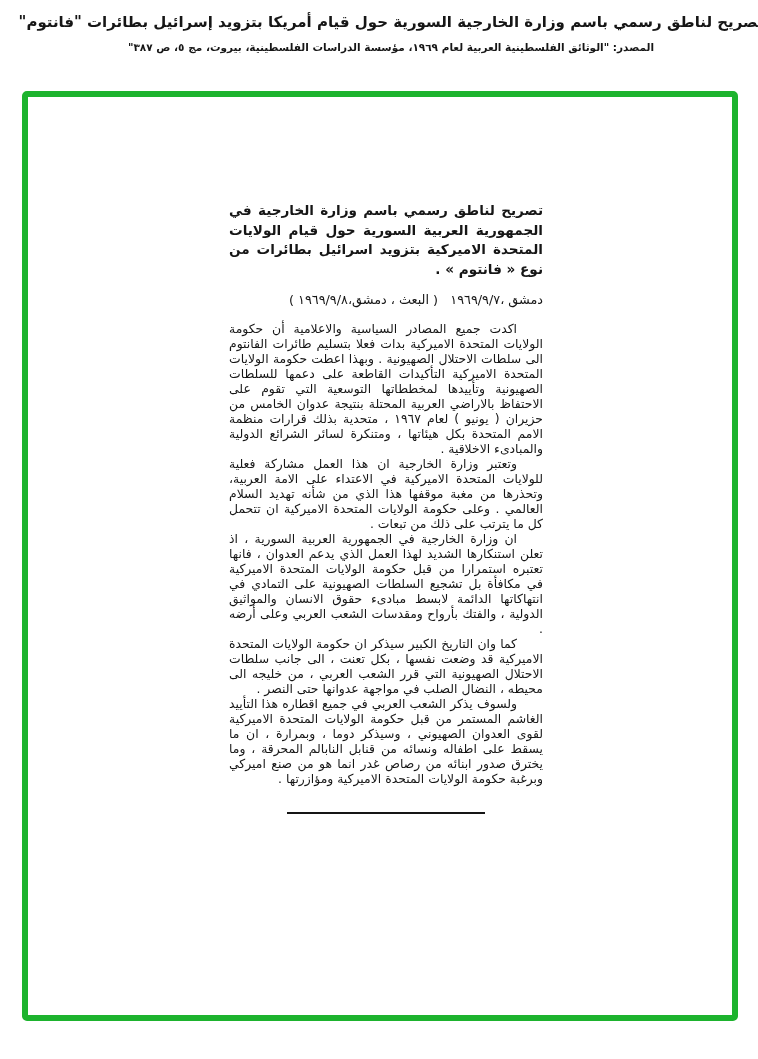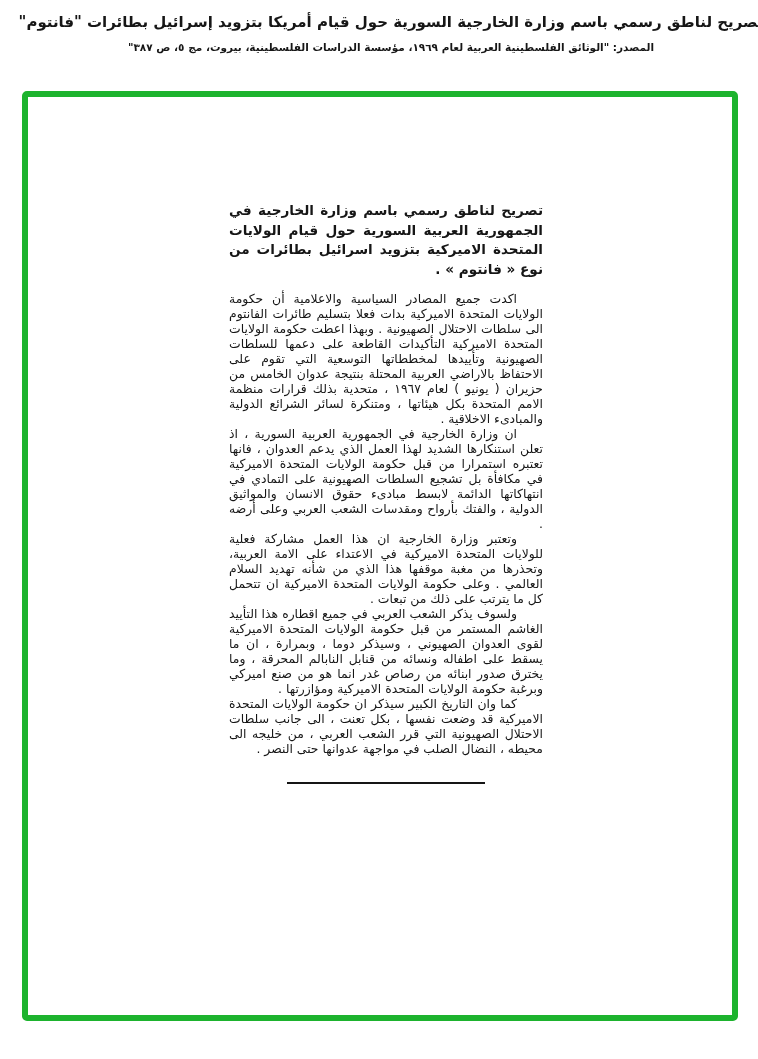--- a/index.html
+++ b/index.html
@@ -82,20 +82,21 @@
 <body>
 
 <div class="doc-header">
   <div class="title" dir="rtl">تصريح لناطق رسمي باسم وزارة الخارجية السورية حول قيام أمريكا بتزويد إسرائيل بطائرات "فانتوم"</div>
   <div class="source" dir="rtl">المصدر: "الوثائق الفلسطينية العربية لعام ١٩٦٩، مؤسسة الدراسات الفلسطينية، بيروت، مج ٥، ص ٣٨٧"</div>
 </div>
 
 <div class="frame" style="border-color: rgb(29, 179, 46);">
   <article class="doc" dir="rtl">
     <h2 class="doc-heading">تصريح لناطق رسمي باسم وزارة الخارجية في الجمهورية العربية السورية حول قيام الولايات المتحدة الاميركية بتزويد اسرائيل بطائرات من نوع « فانتوم » .</h2>
+    <div class="dateline">دمشق ،١٩٦٩/٩/٧   ( البعث ، دمشق،١٩٦٩/٩/٨ )</div>
     <p class="para">اكدت جميع المصادر السياسية والاعلامية أن حكومة الولايات المتحدة الاميركية بدات فعلا بتسليم طائرات الفانتوم الى سلطات الاحتلال الصهيونية . وبهذا اعطت حكومة الولايات المتحدة الاميركية التأكيدات القاطعة على دعمها للسلطات الصهيونية وتأييدها لمخططاتها التوسعية التي تقوم على الاحتفاظ بالاراضي العربية المحتلة بنتيجة عدوان الخامس من حزيران ( يونيو ) لعام ١٩٦٧ ، متحدية بذلك قرارات منظمة الامم المتحدة بكل هيئاتها ، ومتنكرة لسائر الشرائع الدولية والمبادىء الاخلاقية .</p>
+    <p class="para">وتعتبر وزارة الخارجية ان هذا العمل مشاركة فعلية للولايات المتحدة الاميركية في الاعتداء على الامة العربية، وتحذرها من مغبة موقفها هذا الذي من شأنه تهديد السلام العالمي . وعلى حكومة الولايات المتحدة الاميركية ان تتحمل كل ما يترتب على ذلك من تبعات .</p>
     <p class="para">ان وزارة الخارجية في الجمهورية العربية السورية ، اذ تعلن استنكارها الشديد لهذا العمل الذي يدعم العدوان ، فانها تعتبره استمرارا من قبل حكومة الولايات المتحدة الاميركية في مكافأة بل تشجيع السلطات الصهيونية على التمادي في انتهاكاتها الدائمة لابسط مبادىء حقوق الانسان والمواثيق الدولية ، والفتك بأرواح ومقدسات الشعب العربي وعلى أرضه .</p>
-    <p class="para">وتعتبر وزارة الخارجية ان هذا العمل مشاركة فعلية للولايات المتحدة الاميركية في الاعتداء على الامة العربية، وتحذرها من مغبة موقفها هذا الذي من شأنه تهديد السلام العالمي . وعلى حكومة الولايات المتحدة الاميركية ان تتحمل كل ما يترتب على ذلك من تبعات .</p>
+    <p class="para">كما وان التاريخ الكبير سيذكر ان حكومة الولايات المتحدة الاميركية قد وضعت نفسها ، بكل تعنت ، الى جانب سلطات الاحتلال الصهيونية التي قرر الشعب العربي ، من خليجه الى محيطه ، النضال الصلب في مواجهة عدوانها حتى النصر .</p>
     <p class="para">ولسوف يذكر الشعب العربي في جميع اقطاره هذا التأييد الغاشم المستمر من قبل حكومة الولايات المتحدة الاميركية لقوى العدوان الصهيوني ، وسيذكر دوما ، وبمرارة ، ان ما يسقط على اطفاله ونسائه من قنابل النابالم المحرقة ، وما يخترق صدور ابنائه من رصاص غدر انما هو من صنع اميركي وبرغبة حكومة الولايات المتحدة الاميركية ومؤازرتها .</p>
-    <p class="para">كما وان التاريخ الكبير سيذكر ان حكومة الولايات المتحدة الاميركية قد وضعت نفسها ، بكل تعنت ، الى جانب سلطات الاحتلال الصهيونية التي قرر الشعب العربي ، من خليجه الى محيطه ، النضال الصلب في مواجهة عدوانها حتى النصر .</p>
     <div class="divider"></div>
   </article>
 </div>
 
 </body></html>

